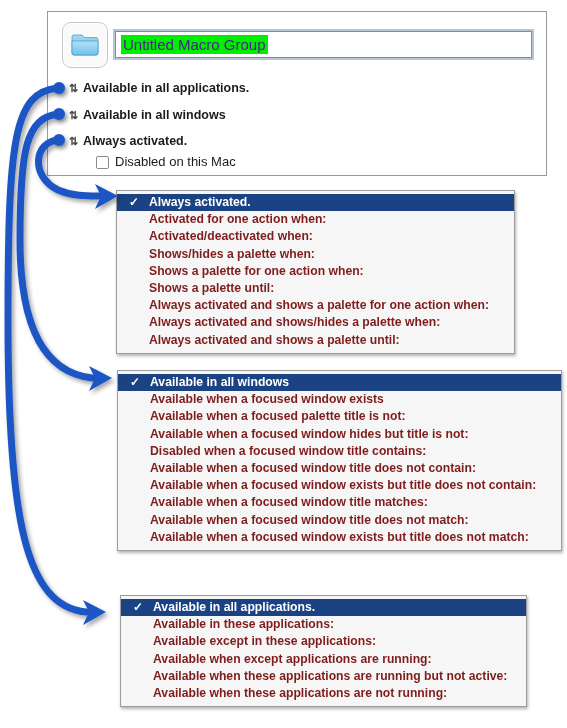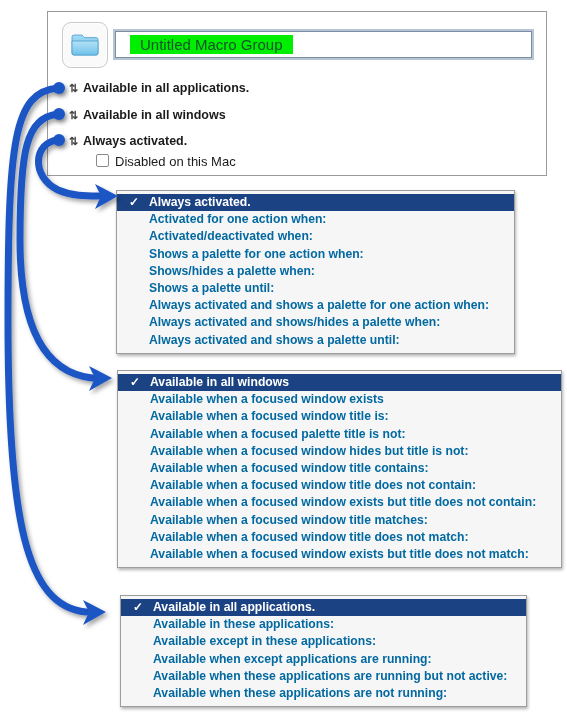--- a/index.html
+++ b/index.html
@@ -33,61 +33,61 @@
   }
   #name-field{
     left:115px;top:31px;width:417px;height:27px;
     background:#ffffff;
     border:1px solid #7d8da0;
     box-sizing:border-box;
     box-shadow:0 0 0 2px #b6c4d4;
     display:flex;align-items:center;
   }
   #name-field .val{
-    font-size:15px;color:#14532d;
+    font-size:15px;color:#4c1d95;
     background:#00ee00;
-    padding:1px 10px;margin-left:14px;
+    padding:1px 2px;margin-left:5px;
     line-height:17px;
     white-space:nowrap;
   }
 
   .popbtn{
     height:20px;display:flex;align-items:center;
     font-size:12.5px;font-weight:bold;color:#1b1b1b;
     white-space:nowrap;
   }
   .popbtn .arrows{
     display:inline-block;width:11px;margin-right:4px;
     font-size:11px;color:#444;line-height:11px;
     text-align:center;
   }
   #pop-apps{left:68px;top:78px;}
   #pop-wins{left:68px;top:105px;}
   #pop-act {left:68px;top:131px;}
 
-  #chk-row{left:68px;top:154px;display:flex;align-items:flex-start;padding-left:28px;}
+  #chk-row{left:68px;top:154px;display:flex;align-items:flex-end;padding-left:28px;}
   #chk-box{
     width:13px;height:13px;background:#fff;
     border:1px solid #8a8a8a;border-radius:2px;
     box-sizing:border-box;margin-right:6px;
   }
   #chk-row .lbl{font-size:13px;color:#1b1b1b;}
 
   
   .menu{
     background:#f6f6f6;
     border:1px solid #9d9d9d;
     box-sizing:border-box;
     padding:3px 0 4px 0;
     box-shadow:1px 2px 3px rgba(0,0,0,0.30);
   }
   .menu .item{
     height:17.2px;line-height:17.2px;
     font-size:12.2px;font-weight:bold;
-    color:#0369a1;
+    color:#7f1d1d;
     padding-left:32px;
     white-space:nowrap;
     position:relative;
   }
   .menu .item.sel{
     background:#1b4282;color:#ffffff;
   }
   .menu .item .tick{
     position:absolute;left:12px;top:0;
     font-size:12px;font-weight:bold;
@@ -145,34 +145,33 @@
 
 <div class="abs" id="chk-row">
   <span id="chk-box"></span>
   <span class="lbl">Disabled on this Mac</span>
 </div>
 
 <div class="abs menu" id="menu1">
     <div class="item sel"><span class="tick">✓</span><span>Always activated.</span></div>
     <div class="item"><span>Activated for one action when:</span></div>
     <div class="item"><span>Activated/deactivated when:</span></div>
+    <div class="item"><span>Shows/hides a palette when:</span></div>
     <div class="item"><span>Shows a palette for one action when:</span></div>
-    <div class="item"><span>Shows/hides a palette when:</span></div>
     <div class="item"><span>Shows a palette until:</span></div>
     <div class="item"><span>Always activated and shows a palette for one action when:</span></div>
     <div class="item"><span>Always activated and shows/hides a palette when:</span></div>
     <div class="item"><span>Always activated and shows a palette until:</span></div>
   </div>
 <div class="abs menu" id="menu2">
     <div class="item sel"><span class="tick">✓</span><span>Available in all windows</span></div>
     <div class="item"><span>Available when a focused window exists</span></div>
-    <div class="item"><span>Available when a focused window title is:</span></div>
     <div class="item"><span>Available when a focused palette title is not:</span></div>
     <div class="item"><span>Available when a focused window hides but title is not:</span></div>
-    <div class="item"><span>Available when a focused window title contains:</span></div>
+    <div class="item"><span>Disabled when a focused window title contains:</span></div>
     <div class="item"><span>Available when a focused window title does not contain:</span></div>
     <div class="item"><span>Available when a focused window exists but title does not contain:</span></div>
     <div class="item"><span>Available when a focused window title matches:</span></div>
     <div class="item"><span>Available when a focused window title does not match:</span></div>
     <div class="item"><span>Available when a focused window exists but title does not match:</span></div>
   </div>
 <div class="abs menu" id="menu3">
     <div class="item sel"><span class="tick">✓</span><span>Available in all applications.</span></div>
     <div class="item"><span>Available in these applications:</span></div>
     <div class="item"><span>Available except in these applications:</span></div>

